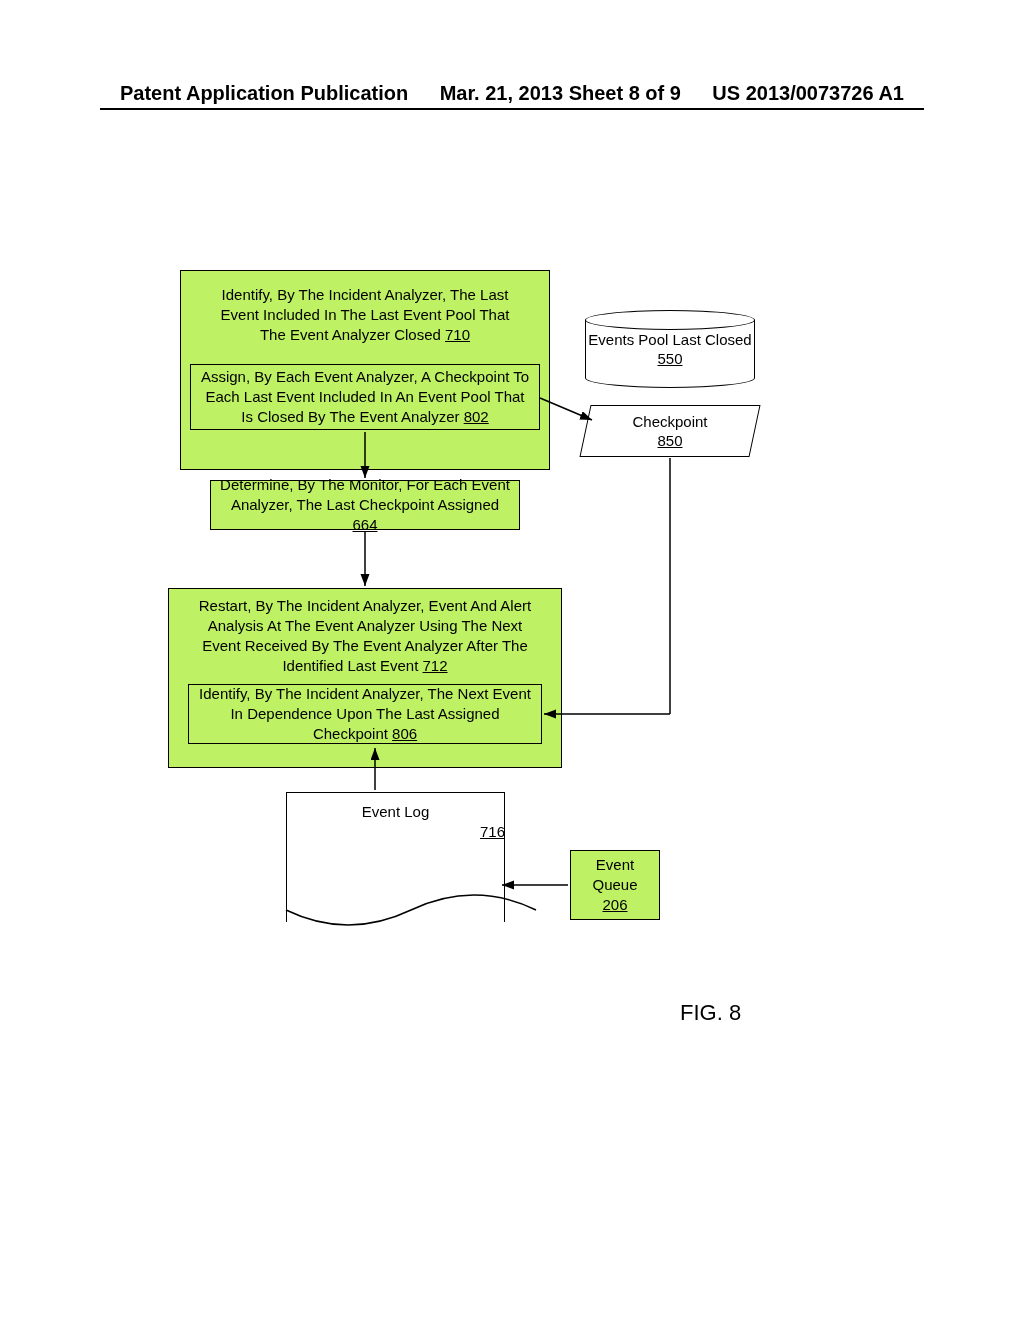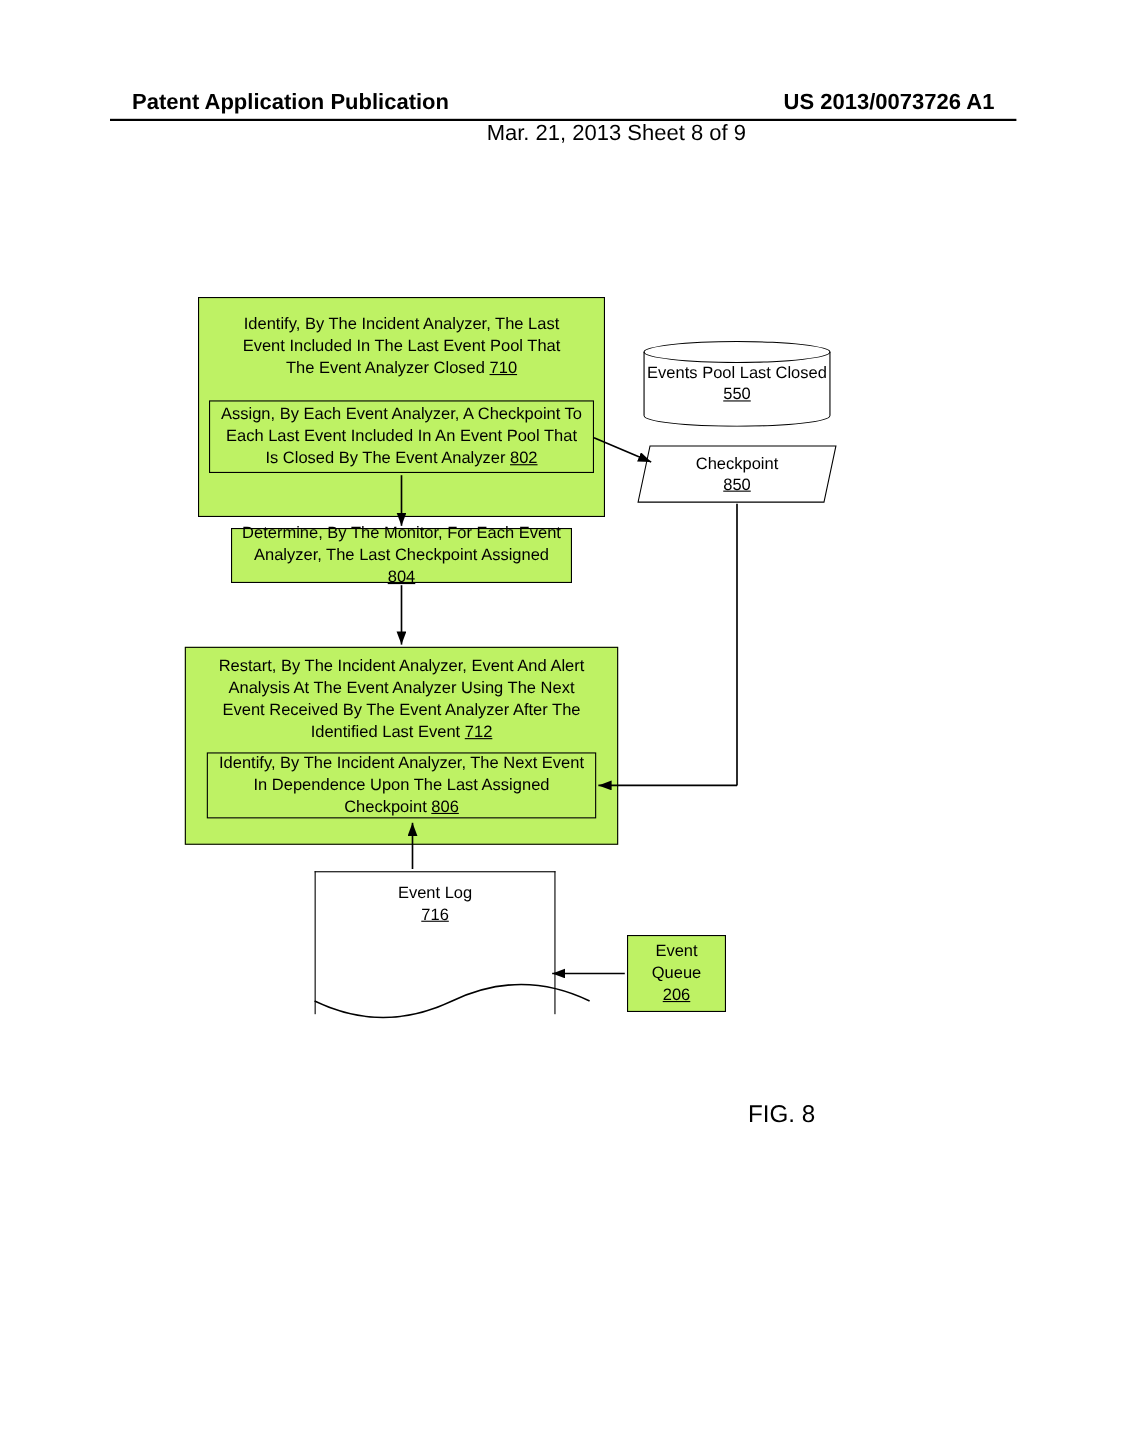--- a/index.html
+++ b/index.html
@@ -15,21 +15,21 @@
     position: absolute;
     top: 82px;
     left: 0;
     right: 0;
     display: flex;
     justify-content: space-between;
     padding: 0 120px 0 120px;
     font-size: 20px;
     font-weight: bold;
   }
-  .header .date { font-weight: normal; margin-top: 28px; }
+  .header .date { font-weight: bold; }
   .header-line {
     position: absolute;
     top: 108px;
     left: 100px;
     right: 100px;
     height: 2px;
     background: #000;
   }
   .diagram {
     position: absolute;
@@ -148,21 +148,21 @@
 <div class="diagram">
 
   <div class="box" id="block1"></div>
   <div class="box" id="step710">
     <span><span>Identify, By The Incident Analyzer, The Last Event Included In The Last Event Pool That The Event Analyzer Closed</span> <span class="ref">710</span></span>
   </div>
   <div class="box" id="step802">
     <span><span>Assign, By Each Event Analyzer, A Checkpoint To Each Last Event Included In An Event Pool That Is Closed By The Event Analyzer</span> <span class="ref">802</span></span>
   </div>
   <div class="box" id="step804">
-    <span><span>Determine, By The Monitor, For Each Event Analyzer, The Last Checkpoint Assigned</span> <span class="ref">804</span></span>
+    <span><span>Determine, By The Monitor, For Each Event Analyzer, The Last Checkpoint Assigned</span> <span class="ref">664</span></span>
   </div>
 
   <div id="cyl780">
     <div class="cyl-top"></div>
     <div class="cyl-body">
       <span>Events Pool Last Closed</span>
       <span class="ref">550</span>
     </div>
     <div class="cyl-bot-inner"></div>
   </div>
@@ -181,21 +181,21 @@
     <span><span>Identify, By The Incident Analyzer, The Next Event In Dependence Upon The Last Assigned Checkpoint</span> <span class="ref">806</span></span>
   </div>
 
   <div id="doc">
     <div class="doc-body"></div>
     <svg class="connector" style="left:0;top:0;" width="250" height="140">
       <path d="M 0 118 Q 62 148 125 118 Q 188 88 250 118" fill="none" stroke="#000" stroke-width="1.5"></path>
     </svg>
     <div class="doc-content">
       <div>Event Log</div>
-      <div class="ref" style="margin-top:-4px;">716</div>
+      <div class="ref" style="margin-top:-4px;text-align:right;">716</div>
     </div>
   </div>
 
   <div class="box" id="queue">
     <span style="white-space:pre-line;">Event Queue</span>
     <span class="ref">206</span>
   </div>
 
   <div id="figlabel">FIG. 8</div>
 

